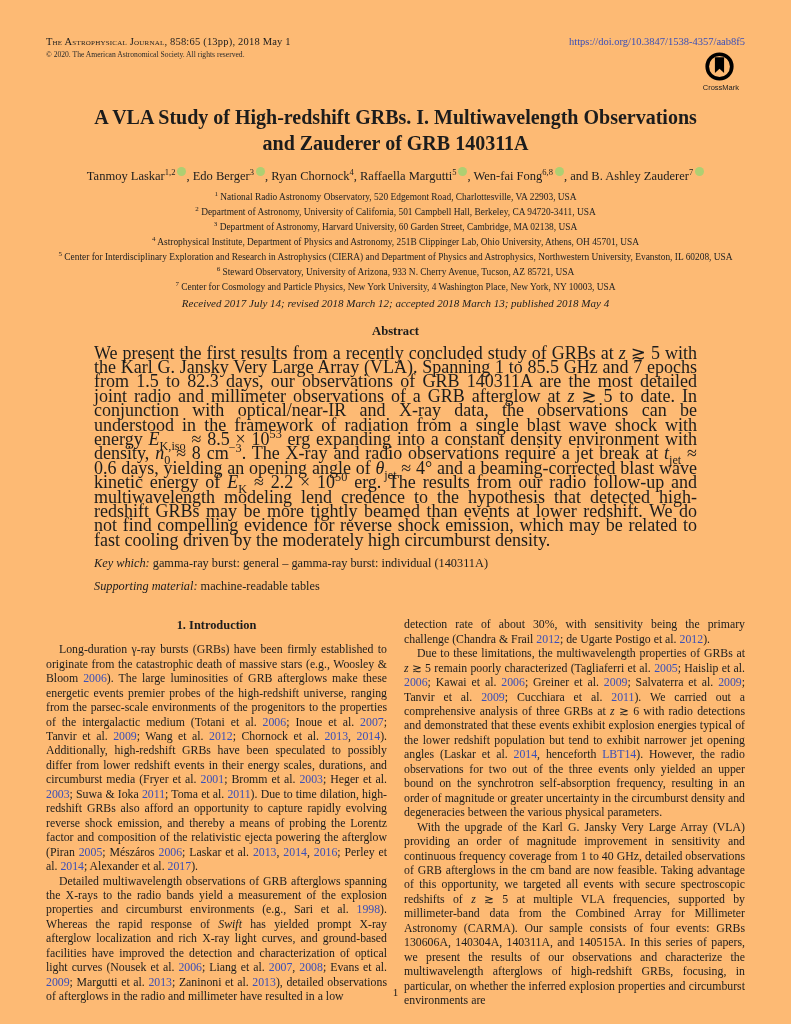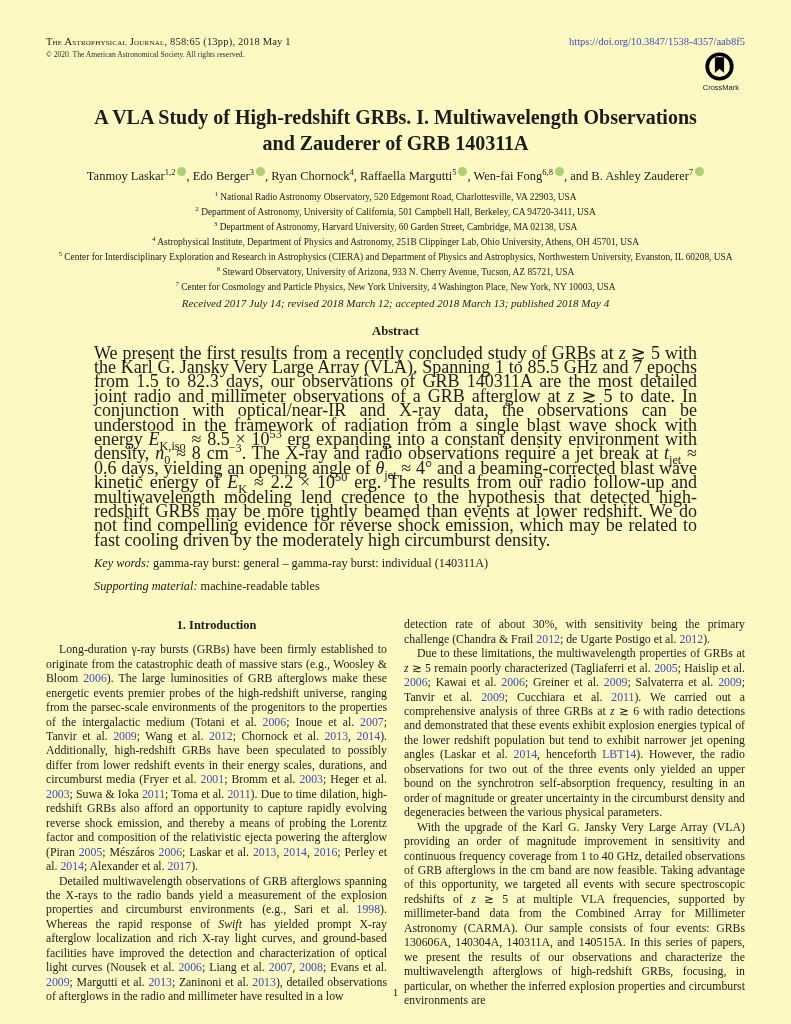--- a/index.html
+++ b/index.html
@@ -1,17 +1,17 @@
 <!DOCTYPE html>
 <html style="--link: #3a4fb8; --orcid: #aecf72;"><head>
 <meta charset="utf-8">
 <style>
   html,body{margin:0;padding:0;background:#e8e8e8;}
   .page{
-    width:791px;height:1024px;margin:0 auto;background:#fef9c3;position:relative;
+    width:791px;height:1024px;margin:0 auto;background:#fdba74;position:relative;
     font-family:"Liberation Serif","DejaVu Serif",serif;color:#1c1c1c;
     box-sizing:border-box;padding:36px 46px 0 46px;overflow:hidden;
   }
   
   .hdr{display:flex;justify-content:space-between;align-items:flex-start;}
   .jline{font-size:10.5px;letter-spacing:.2px;}
   .sc{font-variant:small-caps;}
   .cpy{font-size:7.6px;margin-top:3px;color:#2a2a2a;}
   .hdr-right{text-align:right;}
   .doi{font-size:10.5px;color:var(--link,#3a4fb8);text-decoration:none;display:block;}
@@ -80,21 +80,21 @@
       <div><sup>5</sup> Center for Interdisciplinary Exploration and Research in Astrophysics (CIERA) and Department of Physics and Astrophysics, Northwestern University, Evanston, IL 60208, USA</div>
       <div><sup>6</sup> Steward Observatory, University of Arizona, 933 N. Cherry Avenue, Tucson, AZ 85721, USA</div>
       <div><sup>7</sup> Center for Cosmology and Particle Physics, New York University, 4 Washington Place, New York, NY 10003, USA</div>
     </div>
 
   <div class="received">Received 2017 July 14; revised 2018 March 12; accepted 2018 March 13; published 2018 May 4</div>
 
   <div class="abs-head">Abstract</div>
   <p class="abs"><span>We present the first results from a recently concluded study of GRBs at </span><span class="it">z</span><span> ≳ 5 with the Karl G. Jansky Very Large Array (VLA). Spanning 1 to 85.5 GHz and 7 epochs from 1.5 to 82.3 days, our observations of GRB 140311A are the most detailed joint radio and millimeter observations of a GRB afterglow at </span><span class="it">z</span><span> ≳ 5 to date. In conjunction with optical/near-IR and X-ray data, the observations can be understood in the framework of radiation from a single blast wave shock with energy </span><span class="it">E</span><span class="sub">K,iso</span><span> ≈ 8.5 × 10</span><span class="sup">53</span><span> erg expanding into a constant density environment with density, </span><span class="it">n</span><span class="sub">0</span><span> ≈ 8 cm</span><span class="sup">−3</span><span>. The X-ray and radio observations require a jet break at </span><span class="it">t</span><span class="sub">jet</span><span> ≈ 0.6 days, yielding an opening angle of </span><span class="it">θ</span><span class="sub">jet</span><span> ≈ 4° and a beaming-corrected blast wave kinetic energy of </span><span class="it">E</span><span class="sub">K</span><span> ≈ 2.2 × 10</span><span class="sup">50</span><span> erg. The results from our radio follow-up and multiwavelength modeling lend credence to the hypothesis that detected high-redshift GRBs may be more tightly beamed than events at lower redshift. We do not find compelling evidence for reverse shock emission, which may be related to fast cooling driven by the moderately high circumburst density.</span></p>
 
-  <p class="kv"><span class="it">Key words: </span><span>gamma-ray burst: general – gamma-ray burst: individual (140311A)</span></p>
+  <p class="kv"><span class="it">Key which: </span><span>gamma-ray burst: general – gamma-ray burst: individual (140311A)</span></p>
 
   <p class="kv"><span class="it">Supporting material: </span><span>machine-readable tables</span></p>
 
   <div class="cols">
     <div class="col">
       <div class="sec-head">1. Introduction</div>
       <div>
           <p class="bpar ind">Long-duration γ-ray bursts (GRBs) have been firmly established to originate from the catastrophic death of massive stars (e.g., Woosley &amp; Bloom <span class="cite">2006</span>). The large luminosities of GRB afterglows make these energetic events premier probes of the high-redshift universe, ranging from the parsec-scale environments of the progenitors to the properties of the intergalactic medium (Totani et al. <span class="cite">2006</span>; Inoue et al. <span class="cite">2007</span>; Tanvir et al. <span class="cite">2009</span>; Wang et al. <span class="cite">2012</span>; Chornock et al. <span class="cite">2013</span>, <span class="cite">2014</span>). Additionally, high-redshift GRBs have been speculated to possibly differ from lower redshift events in their energy scales, durations, and circumburst media (Fryer et al. <span class="cite">2001</span>; Bromm et al. <span class="cite">2003</span>; Heger et al. <span class="cite">2003</span>; Suwa &amp; Ioka <span class="cite">2011</span>; Toma et al. <span class="cite">2011</span>). Due to time dilation, high-redshift GRBs also afford an opportunity to capture rapidly evolving reverse shock emission, and thereby a means of probing the Lorentz factor and composition of the relativistic ejecta powering the afterglow (Piran <span class="cite">2005</span>; Mészáros <span class="cite">2006</span>; Laskar et al. <span class="cite">2013</span>, <span class="cite">2014</span>, <span class="cite">2016</span>; Perley et al. <span class="cite">2014</span>; Alexander et al. <span class="cite">2017</span>).</p>
           <p class="bpar ind">Detailed multiwavelength observations of GRB afterglows spanning the X-rays to the radio bands yield a measurement of the explosion properties and circumburst environments (e.g., Sari et al. <span class="cite">1998</span>). Whereas the rapid response of <span class="it">Swift</span> has yielded prompt X-ray afterglow localization and rich X-ray light curves, and ground-based facilities have improved the detection and characterization of optical light curves (Nousek et al. <span class="cite">2006</span>; Liang et al. <span class="cite">2007</span>, <span class="cite">2008</span>; Evans et al. <span class="cite">2009</span>; Margutti et al. <span class="cite">2013</span>; Zaninoni et al. <span class="cite">2013</span>), detailed observations of afterglows in the radio and millimeter have resulted in a low</p>
         </div>

